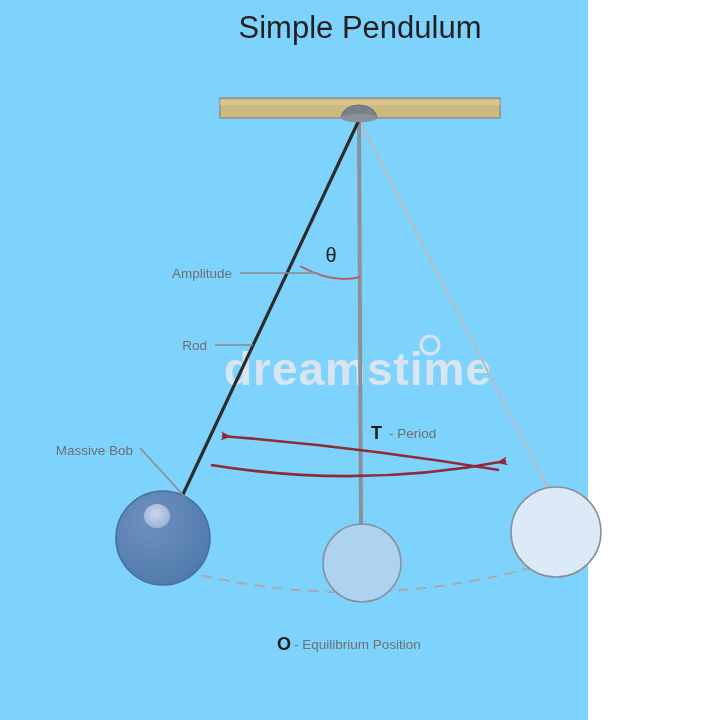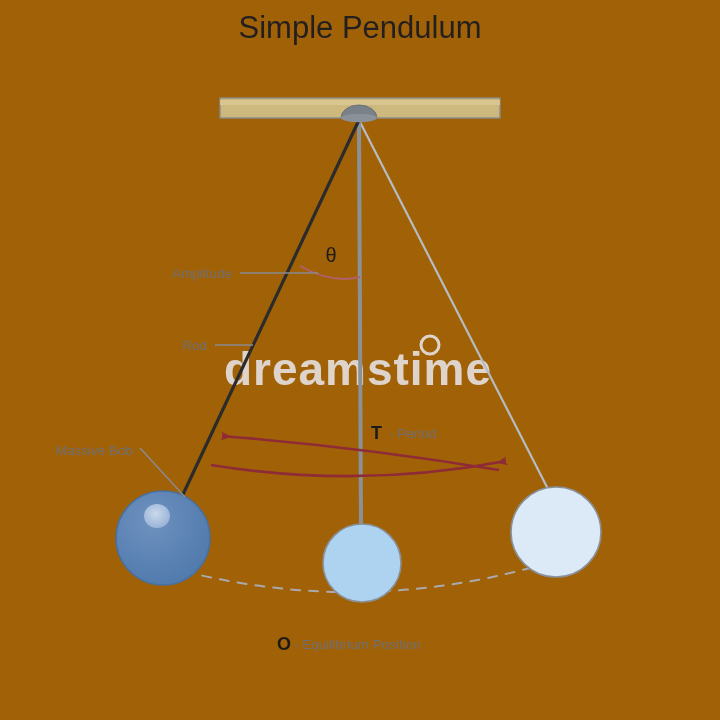--- a/index.html
+++ b/index.html
@@ -9,23 +9,23 @@
   }
   body {
     width: 720px;
     height: 720px;
     font-family: "Liberation Sans", sans-serif;
     overflow: hidden;
     position: relative;
   }
   #stage {
     position: relative;
-    width: 720px;
+    width: 588px;
     height: 720px;
-    background: #a16207;
+    background: #7dd3fc;
   }
   #diagram {
     position: absolute;
     left: 0;
     top: 0;
     width: 720px;
     height: 720px;
   }
   .ttl {
     font-size: 31px;

